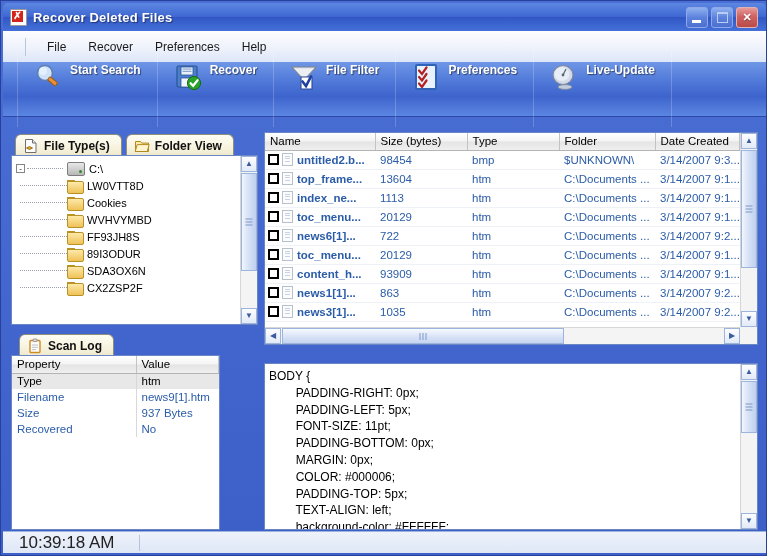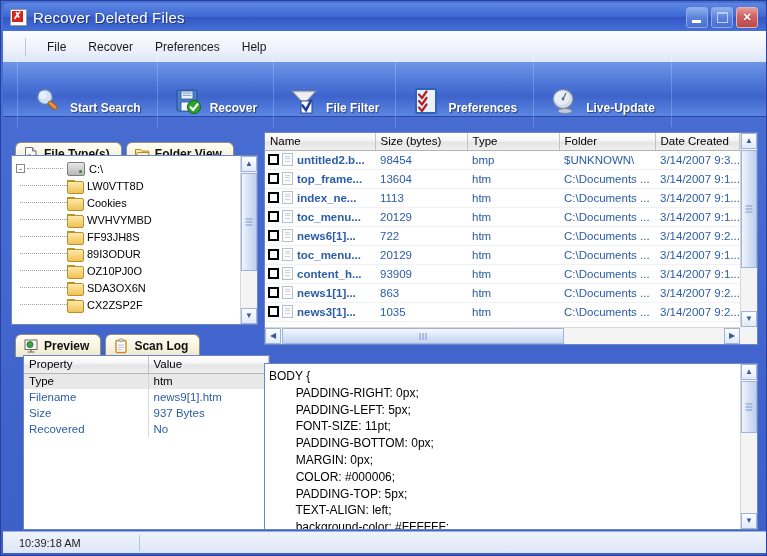--- a/index.html
+++ b/index.html
@@ -33,21 +33,21 @@
   }
   .title-ico:after{
     content:"";position:absolute;left:3px;top:2px;width:8px;height:9px;
     color:#fff;
   }
   .title-x{
     position:absolute;left:0;top:-2px;width:13px;height:15px;color:#fff;
     font-size:10px;font-weight:bold;text-align:center;line-height:15px;z-index:3;
   }
   .title-text{
-    color:#ffffff;font-size:15px;font-weight:normal;
+    color:#ffffff;font-size:13px;font-weight:bold;
     text-shadow:1px 1px 1px rgba(0,0,0,.45);
     letter-spacing:.2px;
   }
   .winbtns{margin-left:auto;display:flex;gap:3px;margin-right:8px;}
   .wbtn{
     width:20px;height:19px;border-radius:3px;
     border:1px solid #8fa8e8;
     position:relative;
     background:linear-gradient(180deg,#8fb0ee 0%,#5d82dd 50%,#4a6fd0 100%);
   }
@@ -81,21 +81,21 @@
     font-size:12px;color:#1a1a1a;padding:3px 11px;cursor:default;
   }
   
   .toolbar{
     position:absolute;left:2px;top:61px;width:763px;height:54px;
     background:linear-gradient(180deg,#6f96e6 0%,#4e77d8 38%,#3e64cc 64%,#5c86e2 100%);
     display:flex;align-items:center;
     border-bottom:1px solid #2c47a5;
   }
   .tbtn{
-    display:flex;align-items:flex-end;gap:8px;
+    display:flex;align-items:flex-start;gap:8px;
     height:52px;padding:12px 16px;
     border-right:1px solid rgba(255,255,255,.20);
     cursor:default;
   }
   .tbtn:first-child{border-left:1px solid rgba(255,255,255,.20);margin-left:14px;}
   .tbtn .lbl{
     color:#ffffff;font-size:12px;font-weight:bold;
     text-shadow:1px 1px 1px rgba(0,0,0,.5);white-space:nowrap;
   }
   .ticon{width:28px;height:28px;position:relative;flex:0 0 auto;}
@@ -226,21 +226,21 @@
   }
   
   .statusbar{
     position:absolute;left:2px;bottom:2px;width:763px;height:22px;
     background:linear-gradient(180deg,#eef2fb 0%,#dfe7f6 100%);
     border-top:1px solid #9db4dd;
     display:flex;align-items:center;
     box-sizing:border-box;
   }
   .stcell{
-    font-size:11px;color:#222;padding:0 10px;height:16px;line-height:16px;
+    font-size:17px;color:#222;padding:0 10px;height:16px;line-height:16px;
     border-right:1px solid #b5c4de;margin-left:6px;
   }
 </style>
 </head>
 <body>
 
 <div class="win">
 
   <div class="titlebar">
     <div class="title-ico">
@@ -328,21 +328,21 @@
           <line x1="13" y1="12" x2="16" y2="6" stroke="#5a6678" stroke-width="1.3"></line>
           <circle cx="13" cy="12" r="1.4" fill="#5a6678"></circle>
           <ellipse cx="15" cy="24" rx="7" ry="2.4" fill="#c3ccdb" stroke="#7d879a" stroke-width=".9"></ellipse>
         </svg>
       </div>
       <span class="lbl">Live-Update</span>
     </div>
 
   </div>
 
-  <div class="tabstrip" style="left:14px;top:139px;">
+  <div class="tabstrip" style="left:14px;top:131px;">
     <div class="tab">
       <span class="ti">
         <svg viewBox="0 0 16 16" width="16" height="16">
           <path d="M2.5 1.5 h7 l3.5 3.5 v9.5 h-10.5 z" fill="#fbfcfe" stroke="#707070" stroke-width="1"></path>
           <path d="M9.5 1.5 v3.5 h3.5" fill="#e2e6ec" stroke="#707070" stroke-width="1"></path>
           <path d="M3.5 10 q3 -3 6 0 q-3 3 -6 0 z" fill="#e0a92c" stroke="#9a6f10" stroke-width=".9"></path>
         </svg>
       </span>
       <span>File Type(s)</span>
     </div>
@@ -405,28 +405,20 @@
               <span class="back"></span>
             </span>
             <span>89I3ODUR</span>
           </div>
           <div class="treerow">
             <span class="dots" style="width:47px;margin-left:4px;"></span>
             <span class="fi">
               <span class="tab-t"></span>
               <span class="back"></span>
             </span>
-            <span>OZ10PJ0O</span>
-          </div>
-          <div class="treerow">
-            <span class="dots" style="width:47px;margin-left:4px;"></span>
-            <span class="fi">
-              <span class="tab-t"></span>
-              <span class="back"></span>
-            </span>
             <span>SDA3OX6N</span>
           </div>
           <div class="treerow">
             <span class="dots" style="width:47px;margin-left:4px;"></span>
             <span class="fi">
               <span class="tab-t"></span>
               <span class="back"></span>
             </span>
             <span>CX2ZSP2F</span>
           </div>
@@ -439,43 +431,33 @@
             <i></i>
             <i></i>
             <i></i>
           </span>
       </div>
       <div class="sbbtn down">▼</div>
     </div>
   </div>
 
   <div class="tabstrip" style="left:14px;top:331px;">
-    <div class="tab">
-      <span class="ti">
-        <svg viewBox="0 0 16 16" width="16" height="16">
-          <rect x="2" y="2" width="12" height="9.5" fill="#f4f6fa" stroke="#6b6b6b" stroke-width="1"></rect>
-          <circle cx="7" cy="6.6" r="3" fill="#3ea03e" stroke="#1d6b1d" stroke-width=".8"></circle>
-          <path d="M8 11.5 v2 M4.5 14 h7" stroke="#6b6b6b" stroke-width="1.2"></path>
-        </svg>
-      </span>
-      <span>Preview</span>
-    </div>
     <div class="tab" style="margin-left:4px;">
       <span class="ti">
         <svg viewBox="0 0 16 16" width="16" height="16">
           <rect x="3" y="2.5" width="10" height="12" rx="1" fill="#fdfdfd" stroke="#d08a22" stroke-width="1.4"></rect>
           <rect x="6" y="1" width="4" height="2.6" rx=".6" fill="#dcdcdc" stroke="#8a8a8a" stroke-width=".8"></rect>
           <path d="M5 7 h6 M5 9.3 h6 M5 11.6 h4" stroke="#b9bec7" stroke-width="1"></path>
         </svg>
       </span>
       <span>Scan Log</span>
     </div>
   </div>
 
-  <div class="panel" style="left:22px;top:354px;width:247px;height:175px;">
+  <div class="panel" style="left:10px;top:354px;width:209px;height:175px;">
     <table class="pg">
       <colgroup>
           <col style="width:124px;">
           <col>
         </colgroup>
       <thead>
         <tr>
           <th>Property</th>
           <th>Value</th>
         </tr>

